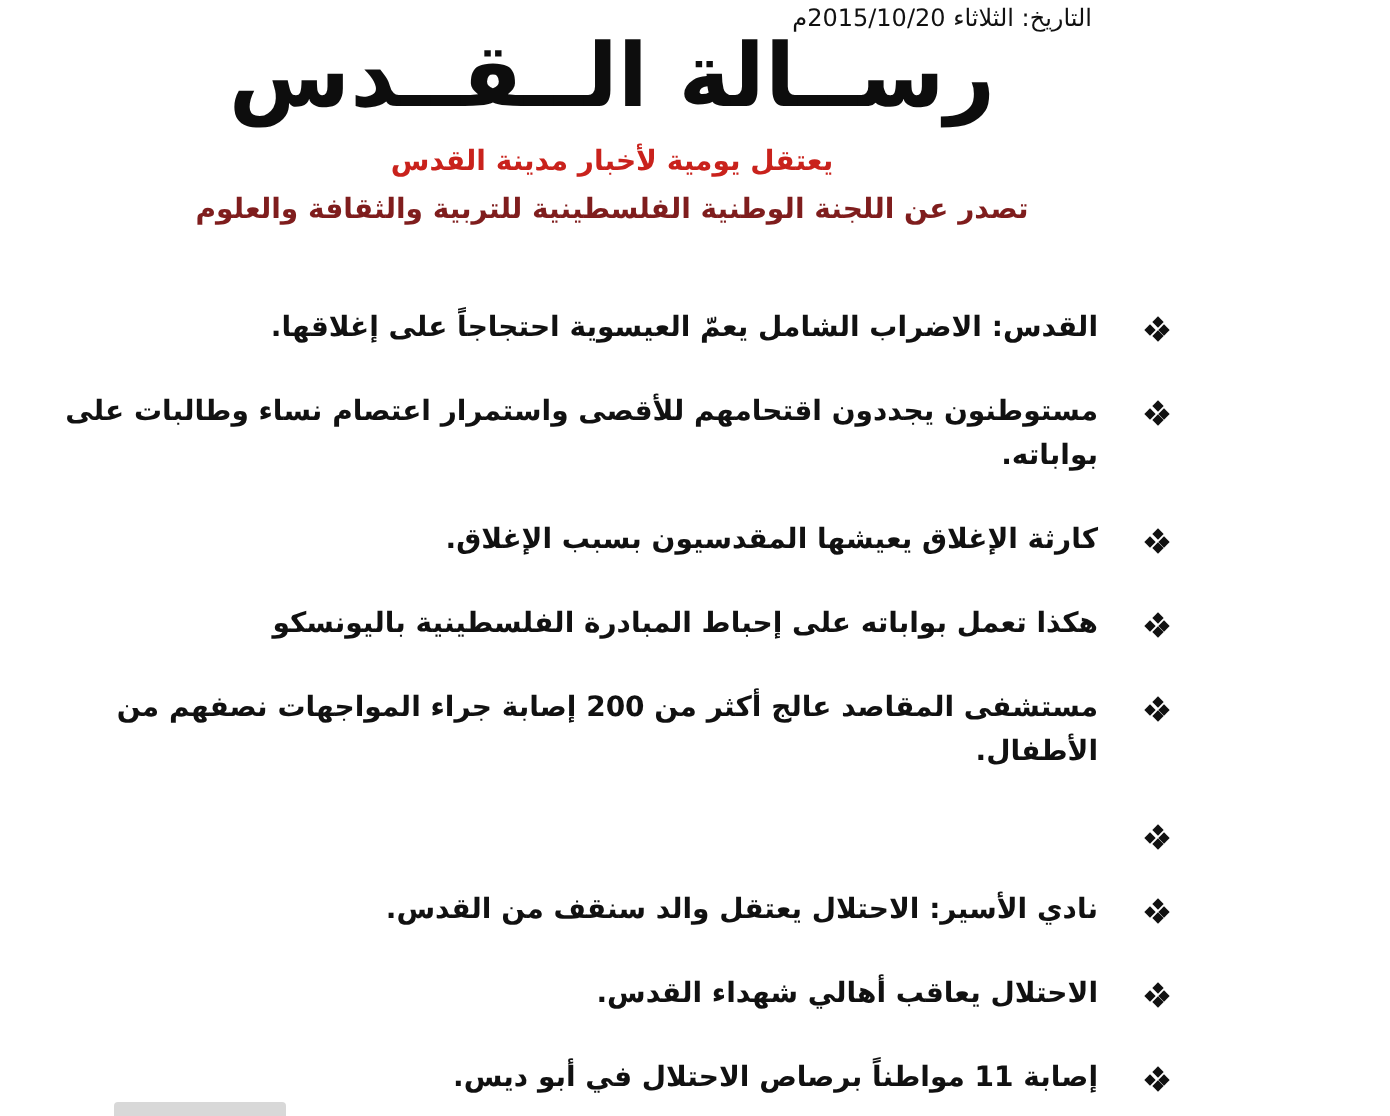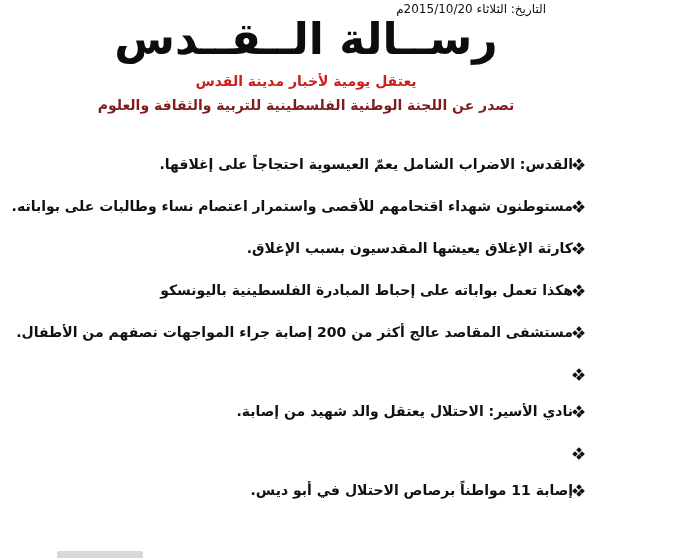--- a/index.html
+++ b/index.html
@@ -47,21 +47,21 @@
     color:#7f1d1d;
   }
   .news-list{
     list-style:none;
     margin:38px 0 0 0;
     padding:0 28px 0 10px;
   }
   .news-item{
     display:flex;
     align-items:flex-start;
-    gap:0;
+    gap:24px;
     margin-bottom:20px;
     font-size:14px;
     line-height:22px;
     font-weight:bold;
     color:#111111;
   }
   .dmd-icon{
     position:relative;
     display:inline-block;
     flex:0 0 auto;
@@ -110,21 +110,21 @@
         </span>
       <span class="news-item-text">القدس: الاضراب الشامل يعمّ العيسوية احتجاجاً على إغلاقها.</span>
     </li>
     <li class="news-item">
       <span class="dmd-icon">
           <i class="d1"></i>
           <i class="d2"></i>
           <i class="d3"></i>
           <i class="d4"></i>
         </span>
-      <span class="news-item-text">مستوطنون شهداء اقتحامهم للأقصى واستمرار اعتصام نساء وطالبات على بواباته.</span>
+      <span class="news-item-text">مستوطنون يجددون اقتحامهم للأقصى واستمرار اعتصام نساء وطالبات على بواباته.</span>
     </li>
     <li class="news-item">
       <span class="dmd-icon">
           <i class="d1"></i>
           <i class="d2"></i>
           <i class="d3"></i>
           <i class="d4"></i>
         </span>
       <span class="news-item-text">كارثة الإغلاق يعيشها المقدسيون بسبب الإغلاق.</span>
     </li>
@@ -154,29 +154,30 @@
           <i class="d4"></i>
         </span>
     </li>
     <li class="news-item">
       <span class="dmd-icon">
           <i class="d1"></i>
           <i class="d2"></i>
           <i class="d3"></i>
           <i class="d4"></i>
         </span>
-      <span class="news-item-text">نادي الأسير: الاحتلال يعتقل والد شهيد من إصابة.</span>
+      <span class="news-item-text">نادي الأسير: الاحتلال يعتقل والد سنقف من القدس.</span>
     </li>
     <li class="news-item">
       <span class="dmd-icon">
           <i class="d1"></i>
           <i class="d2"></i>
           <i class="d3"></i>
           <i class="d4"></i>
         </span>
+      <span class="news-item-text">الاحتلال يعاقب أهالي شهداء القدس.</span>
     </li>
     <li class="news-item">
       <span class="dmd-icon">
           <i class="d1"></i>
           <i class="d2"></i>
           <i class="d3"></i>
           <i class="d4"></i>
         </span>
       <span class="news-item-text">إصابة 11 مواطناً برصاص الاحتلال في أبو ديس.</span>
     </li>

